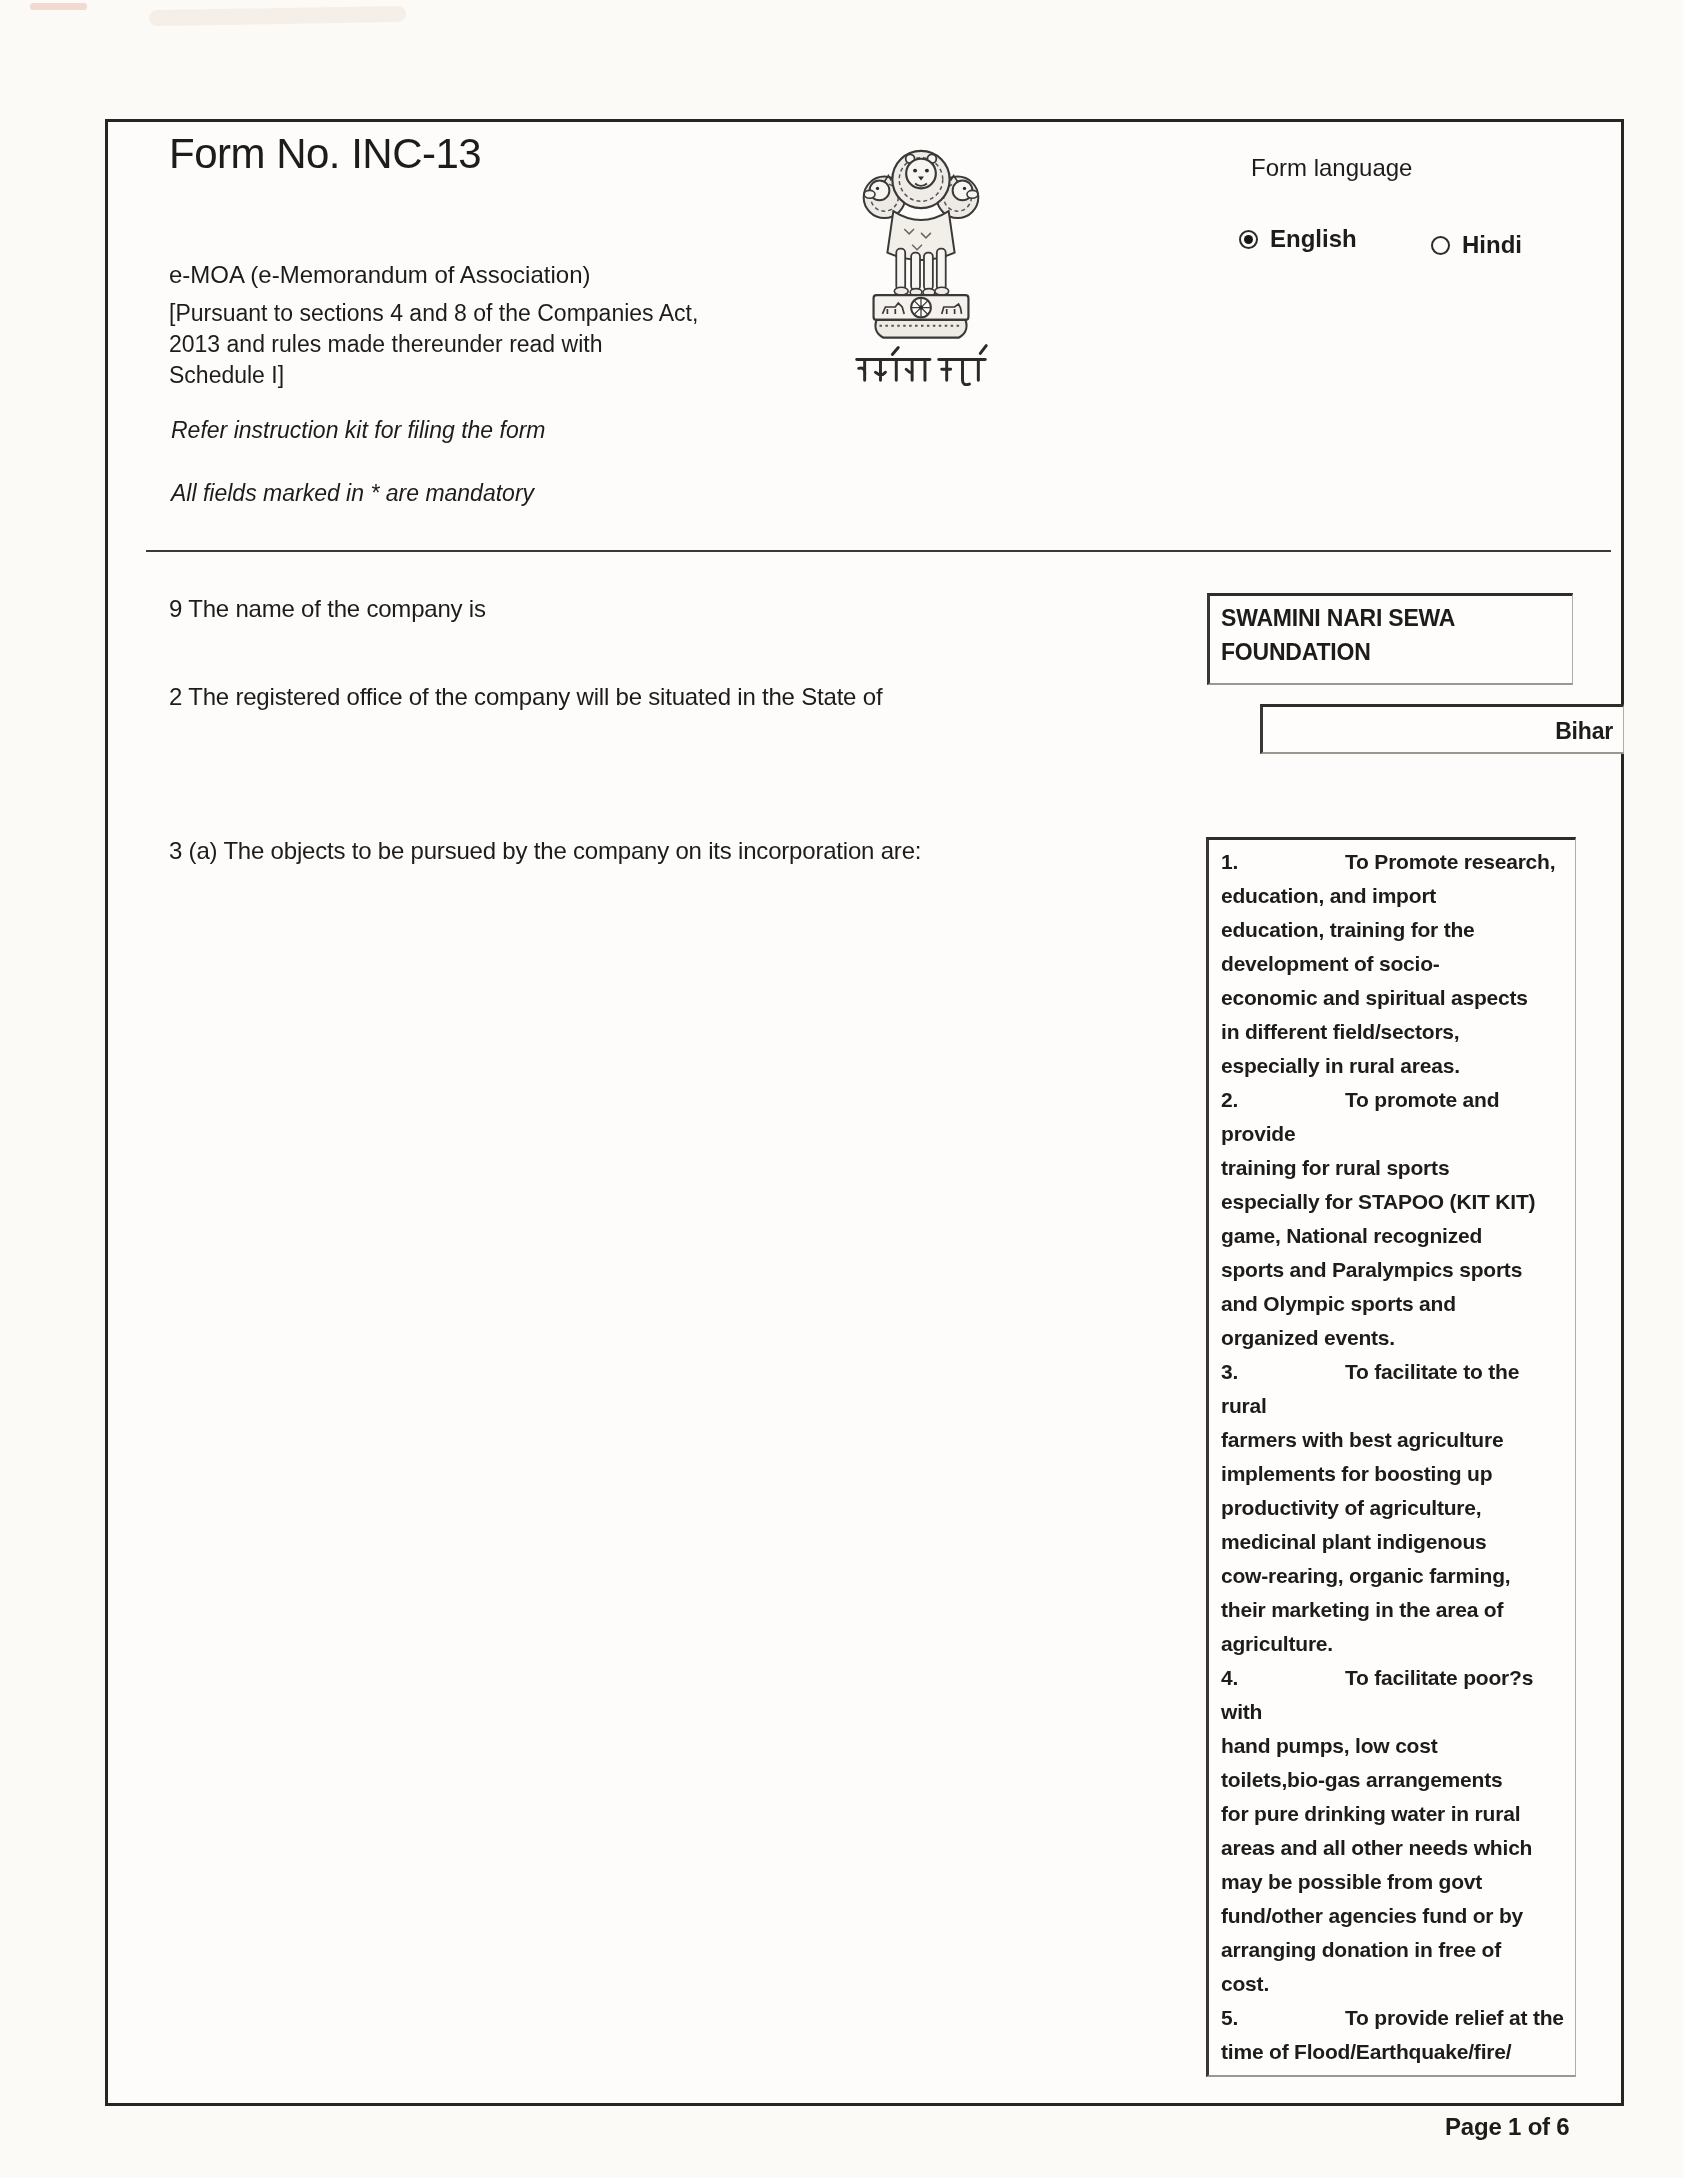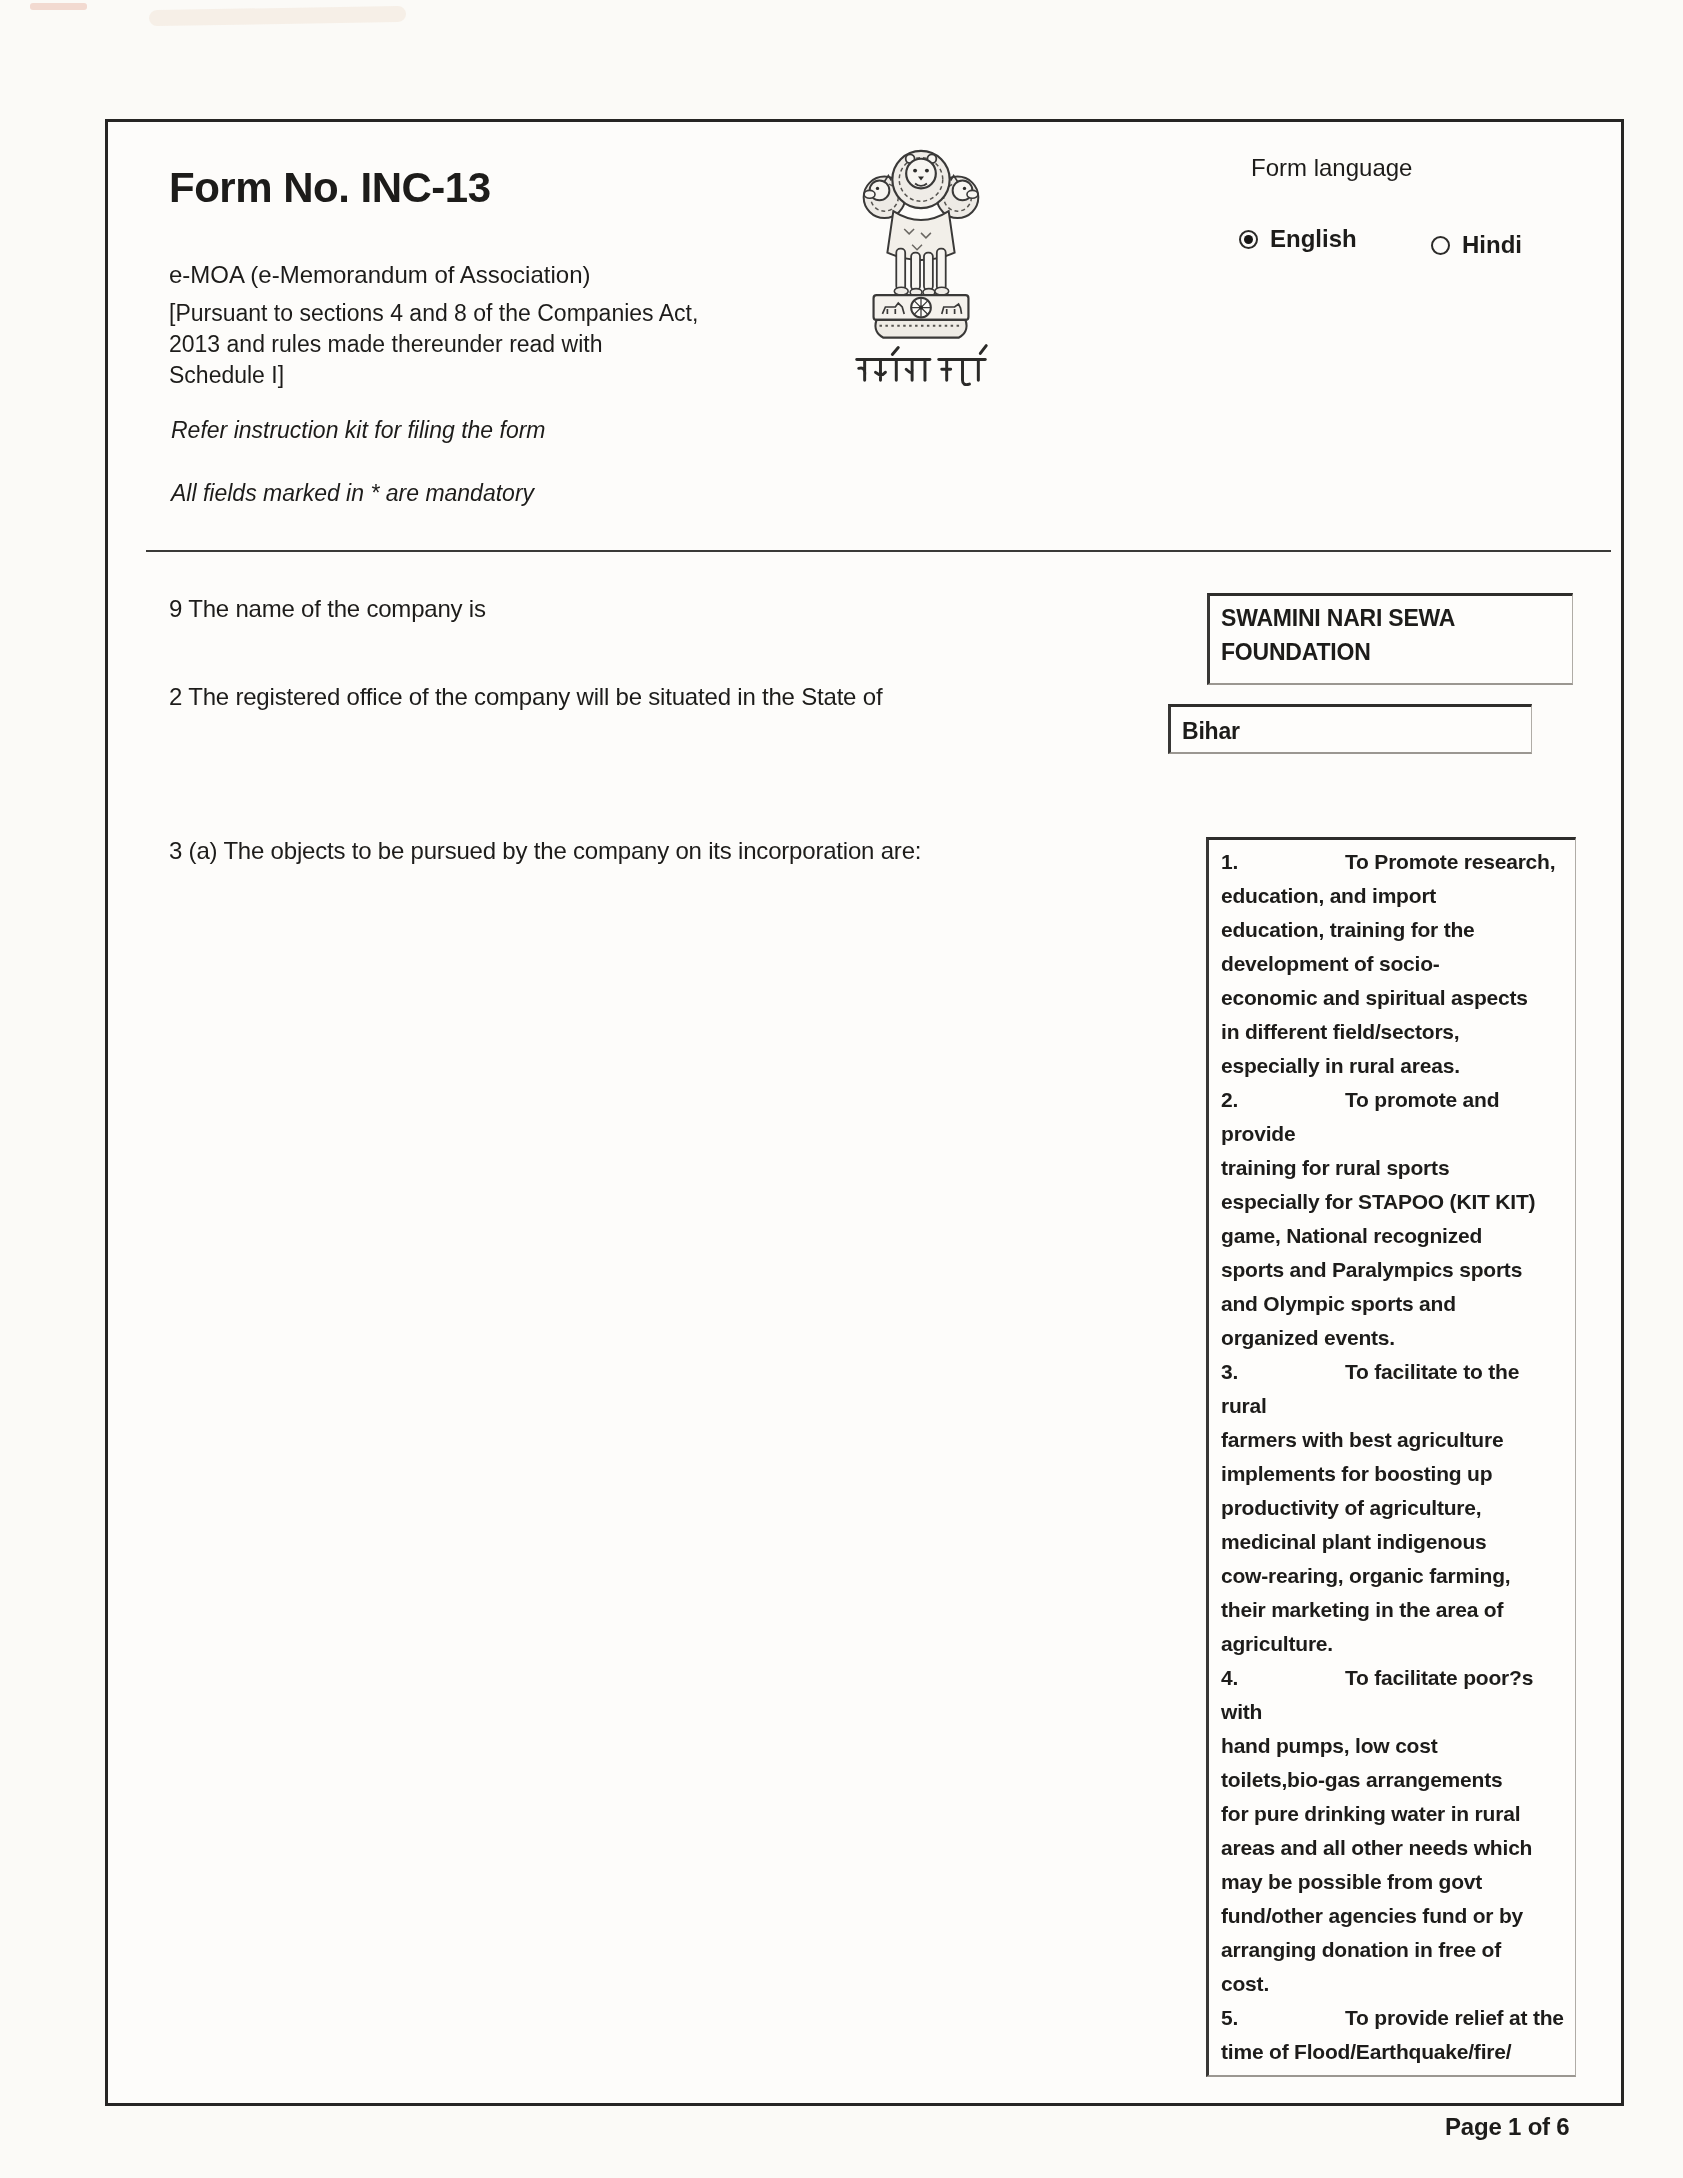--- a/index.html
+++ b/index.html
@@ -11,21 +11,21 @@
     overflow:hidden;
   }
   .scan-smudge{position:absolute;left:149px;top:8px;width:257px;height:16px;
     background:rgba(205,150,95,0.10);border-radius:8px;transform:rotate(-1deg);}
   .scan-dash{position:absolute;left:30px;top:3px;width:57px;height:7px;
     background:rgba(208,92,60,0.20);border-radius:3px;}
   .page-border{
     position:absolute;left:105px;top:119px;width:1513px;height:1981px;
     border:3px solid #262524;background:#fdfcfa;
   }
-  .title{position:absolute;left:61px;top:42px;font-size:42px;font-weight:700;letter-spacing:-0.5px;text-align:right;}
+  .title{position:absolute;left:61px;top:8px;font-size:42px;font-weight:400;letter-spacing:-0.5px;text-align:right;}
   .subtitle{position:absolute;left:61px;top:139px;font-size:24px;font-weight:400;}
   .pursuant{position:absolute;left:61px;top:176px;width:653px;font-size:23px;line-height:31px;white-space:pre-line;}
   .instr{position:absolute;left:63px;font-style:italic;font-size:23px;}
   .i1{top:295px;}
   .i2{top:358px;}
   .divider{position:absolute;left:38px;top:428px;width:1465px;height:2px;background:#3b3a38;}
   .q{position:absolute;left:61px;font-size:24px;letter-spacing:-0.2px;}
   .q1{top:473px;}
   .q2{top:561px;}
   .q3{top:715px;}
@@ -37,21 +37,21 @@
     display:inline-flex;align-items:center;justify-content:center;background:#fdfcfa;box-sizing:border-box;}
   .radio.selected::after{content:"";width:9px;height:9px;border-radius:50%;background:#171615;}
   .radio-text{font-size:24px;font-weight:600;}
   .ansbox{
     position:absolute;background:#fefdfb;box-sizing:border-box;
     border-top:3px solid #2e2d2b;border-left:3px solid #383735;
     border-right:1.5px solid #b0aca6;border-bottom:2px solid #9b9791;
     font-weight:600;letter-spacing:-0.2px;
   }
   .box1{left:1099px;top:471px;width:366px;height:92px;padding:5px 10px 0 11px;font-size:23px;line-height:34px;}
-  .box2{left:1060px;top:582px;width:364px;height:50px;padding:11px 10px 0 11px;font-size:23px;}
+  .box2{left:1152px;top:582px;width:364px;height:50px;padding:11px 10px 0 11px;font-size:23px;text-align:right;}
   .box3{left:1098px;top:715px;width:370px;height:1240px;padding:5px 8px 0 12px;
     font-size:21px;line-height:34px;overflow:hidden;}
   .obj-num{display:inline-block;width:87px;}
   .obj-text{white-space:pre-line;margin-left:37px;}
   .emblem{position:absolute;left:738px;top:16px;width:150px;height:257px;}
   .page-num{position:absolute;left:1445px;top:2113px;font-size:24px;font-weight:600;letter-spacing:-0.2px;}
 </style>
 </head>
 <body>
 

